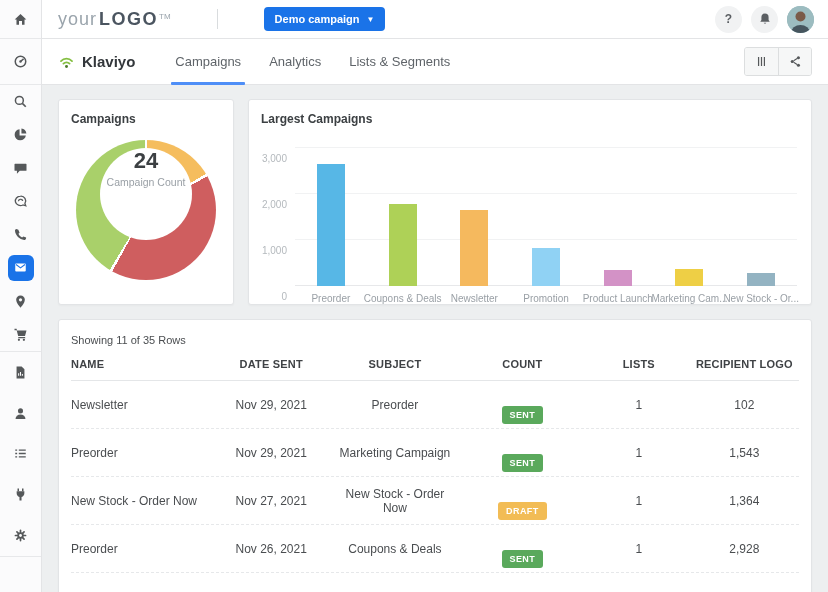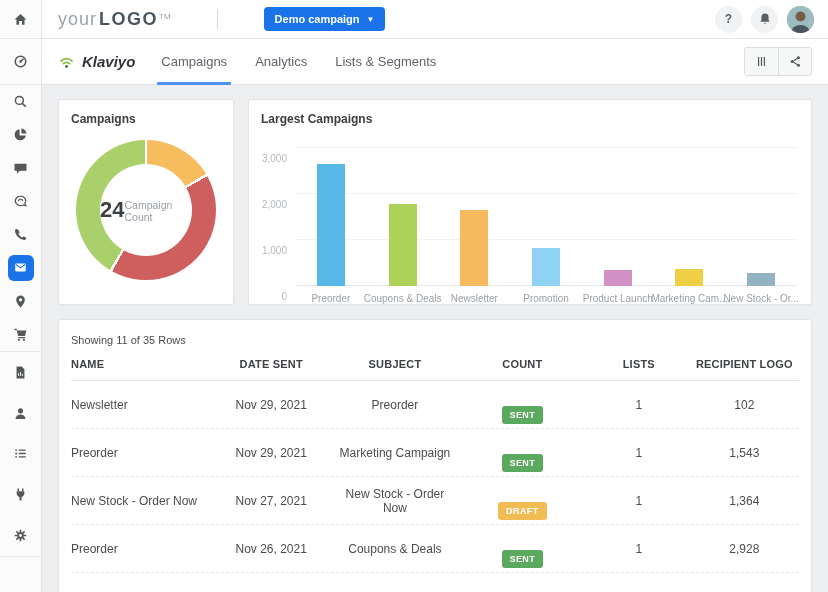--- a/index.html
+++ b/index.html
@@ -36,21 +36,21 @@
   .topbar-right { margin-left:auto; display:flex; align-items:center; gap:9px; }
   .circle-btn { width:27px; height:27px; border-radius:50%; background:#f1f2f3; border:none;
                 display:flex; align-items:center; justify-content:center; font-size:12px; font-weight:bold;
                 color:#5b5f63; cursor:pointer; font-family:"Liberation Sans", sans-serif; }
   .avatar { width:27px; height:27px; border-radius:50%; overflow:hidden; background:#9cbcc0; cursor:pointer;
             position:relative; }
 
   
   .appbar { position:absolute; left:42px; top:39px; width:786px; height:46px; background:#fff;
             border-bottom:1px solid #e3e4e6; display:flex; align-items:center; padding:0 16px; }
-  .app-logo { display:flex; align-items:flex-start; gap:7px; margin-right:12px;font-style:italic; }
+  .app-logo { display:flex; align-items:flex-start; gap:7px; margin-right:26px; }
   .app-name { font-size:15px; font-weight:bold; color:#33373b; }
   .tabs { display:flex; height:46px; }
   .tab { font-size:13px; color:#5f6469; display:flex; align-items:center; padding:0 14px;
          position:relative; cursor:pointer; }
   .tab.active::after { content:""; position:absolute; left:10px; right:10px; bottom:0; height:3px;
                        background:#4e8ef7; border-radius:1px; }
   .btn-group { margin-left:auto; display:flex; border:1px solid #dcdedf; border-radius:3px; overflow:hidden; }
   .tool-btn { width:33px; height:27px; background:#f6f7f7; border:none; display:flex; align-items:center;
               justify-content:center; cursor:pointer; }
   .tool-btn + .tool-btn { border-left:1px solid #dcdedf; }
@@ -58,22 +58,22 @@
   
   .content { position:absolute; left:42px; top:85px; width:786px; height:507px; padding:14px 16px; }
   .card { background:#fff; border:1px solid #e2e4e6; border-radius:3px; box-shadow:0 1px 2px rgba(0,0,0,.03); }
   .card-title { font-size:12px; color:#3c4043; padding:12px 12px 0 12px; }
   .row1 { display:flex; gap:14px; }
 
   
   .donut-card { width:176px; height:206px; flex:none; }
   .donut-wrap { width:140px; height:140px; margin:14px auto 0; position:relative; }
   .donut-ring { width:140px; height:140px; border-radius:50%; }
-  .donut-hole { position:absolute; left:24px; top:24px; width:92px; height:92px; background:#fff;
-                border-radius:50%; display:flex; flex-direction:row; align-items:center; justify-content:center; }
+  .donut-hole { position:absolute; left:24px; top:8px; width:92px; height:92px; background:#fff;
+                border-radius:50%; display:flex; flex-direction:column; align-items:center; }
   .donut-value { font-size:22px; font-weight:bold; color:#3c4043; }
   .donut-label { font-size:10.5px; color:#9aa0a6; margin-top:2px; }
 
   
   .bar-card { flex:1; height:206px; position:relative; }
   .bar-plot { position:absolute; left:46px; right:14px; top:48px; height:138px; }
   .gridline { position:absolute; left:0; right:0; height:1px; background:#f1f2f3; }
   .gridline.zero { background:#e7e8ea; }
   .ytick { position:absolute; right:calc(100% + 8px); transform:translateY(50%); font-size:10px;
            color:#b4b9bd; white-space:nowrap; }

